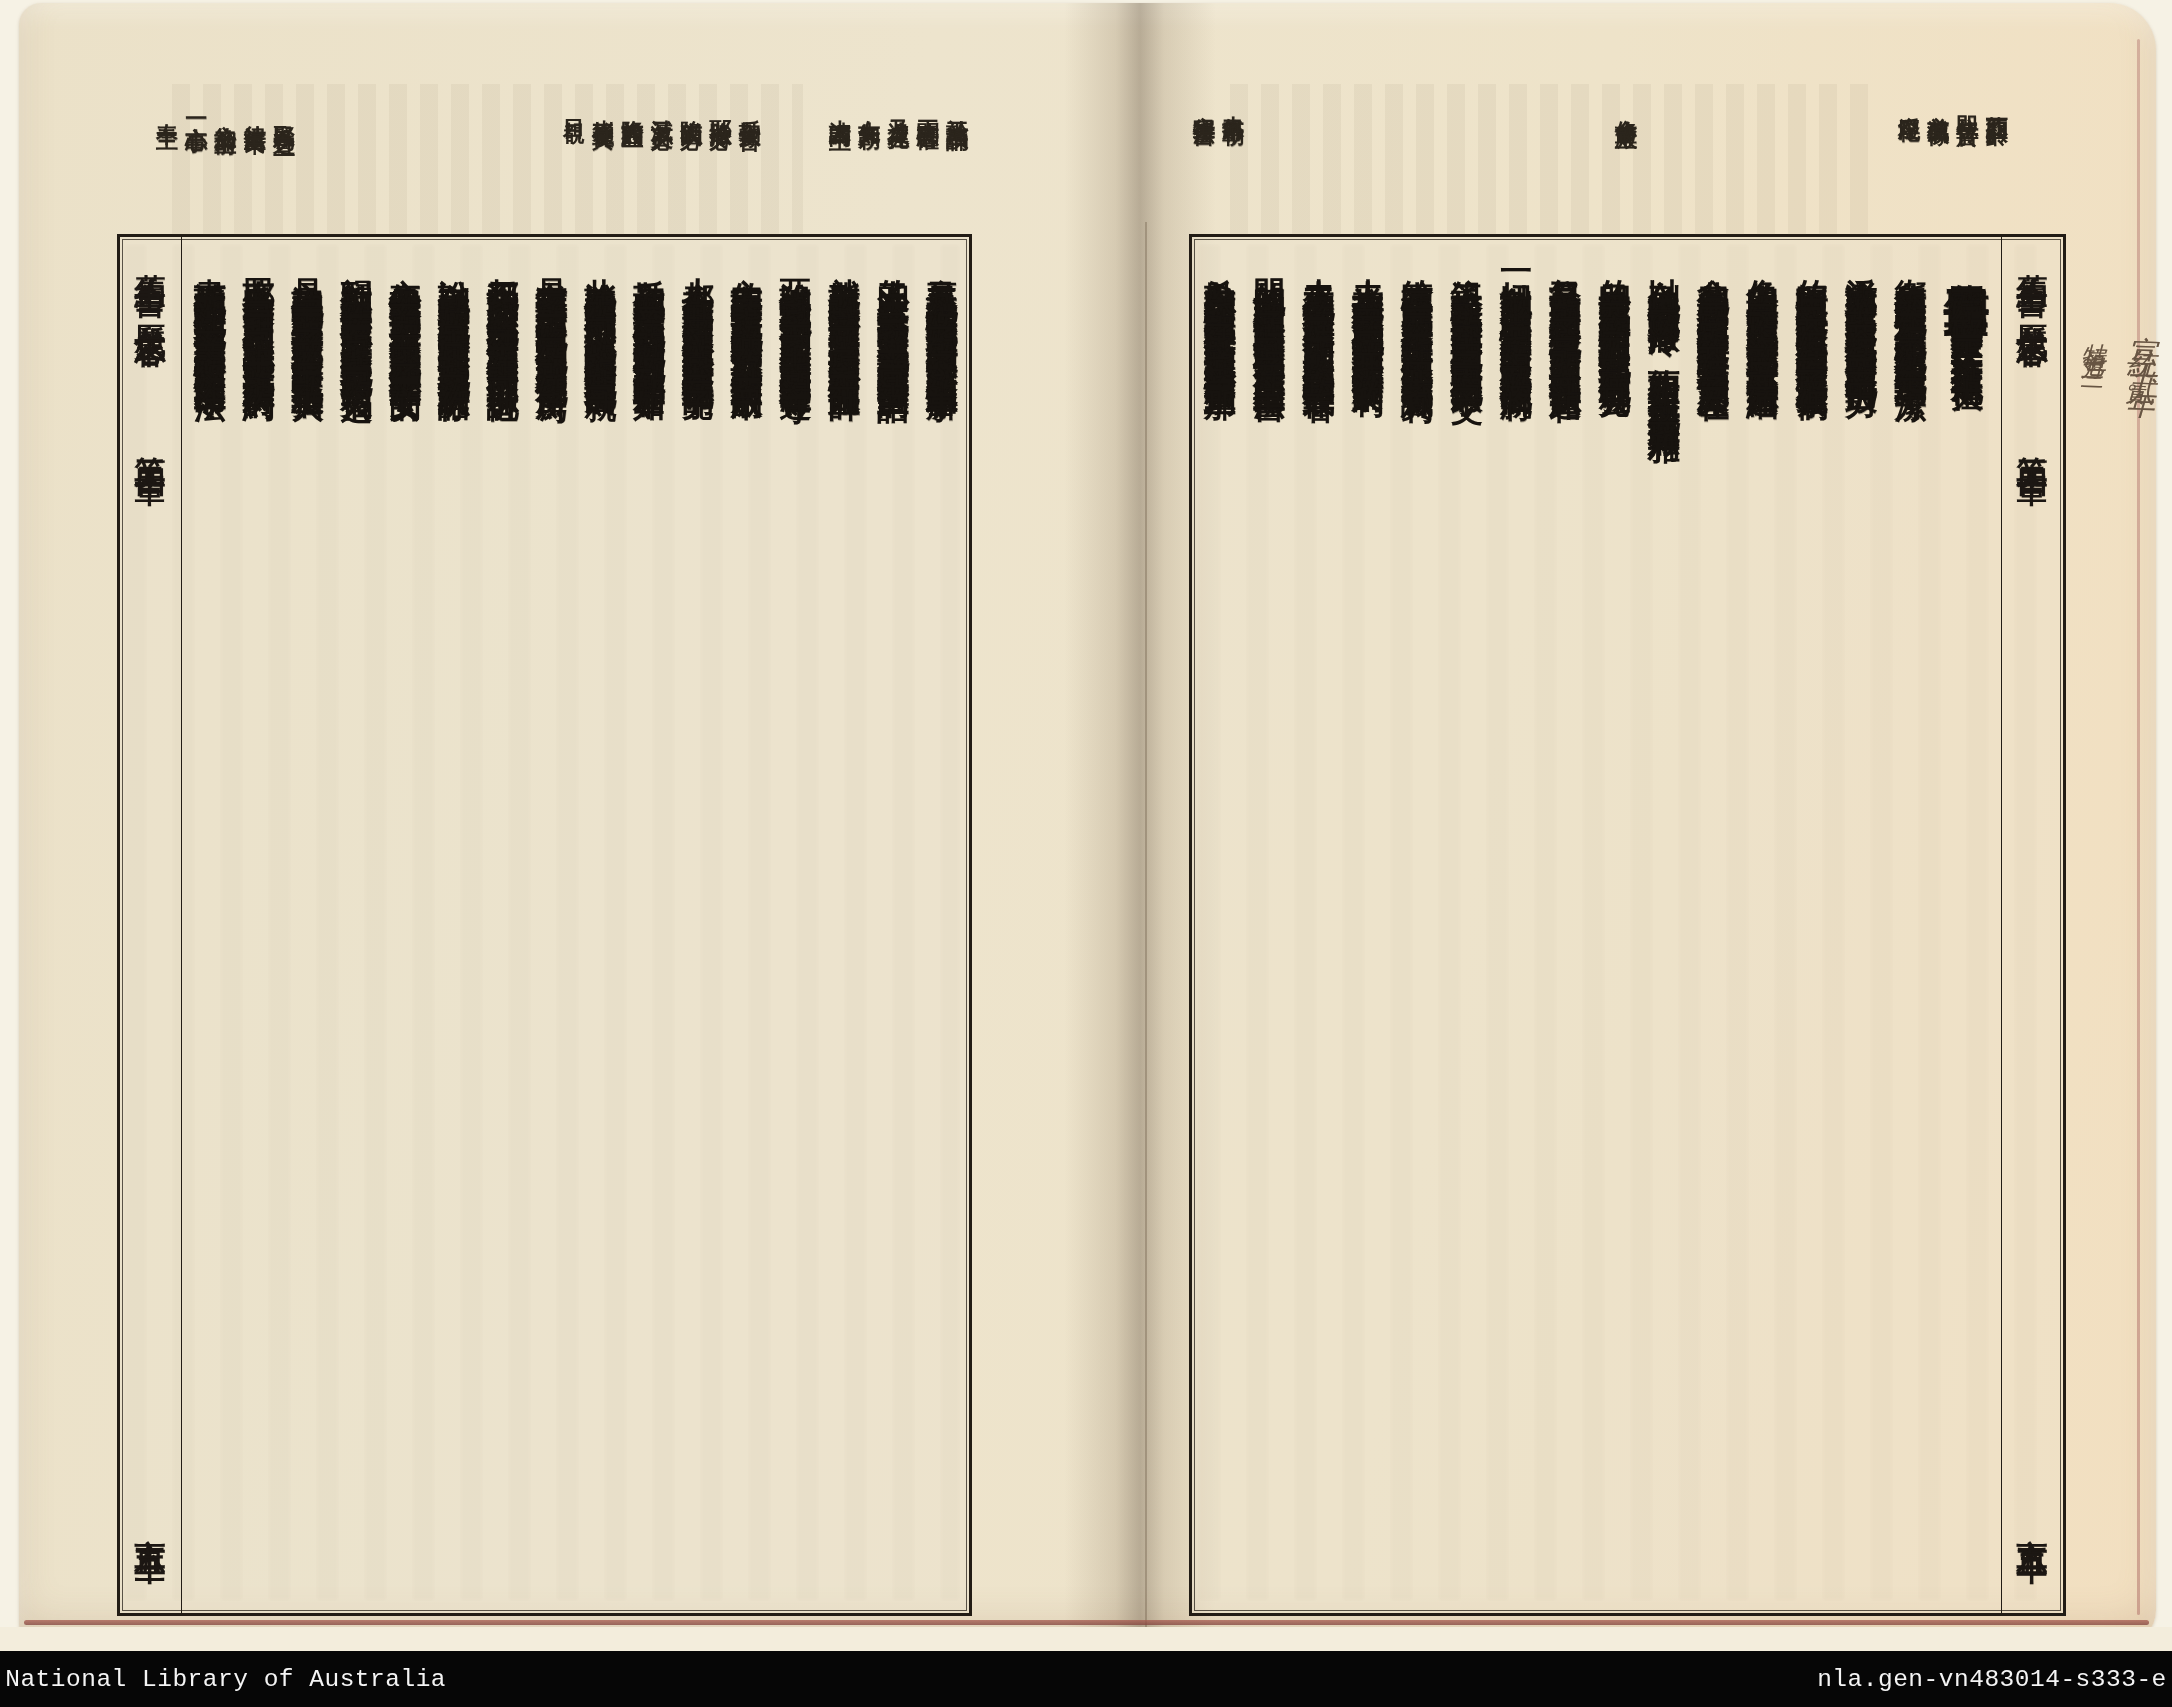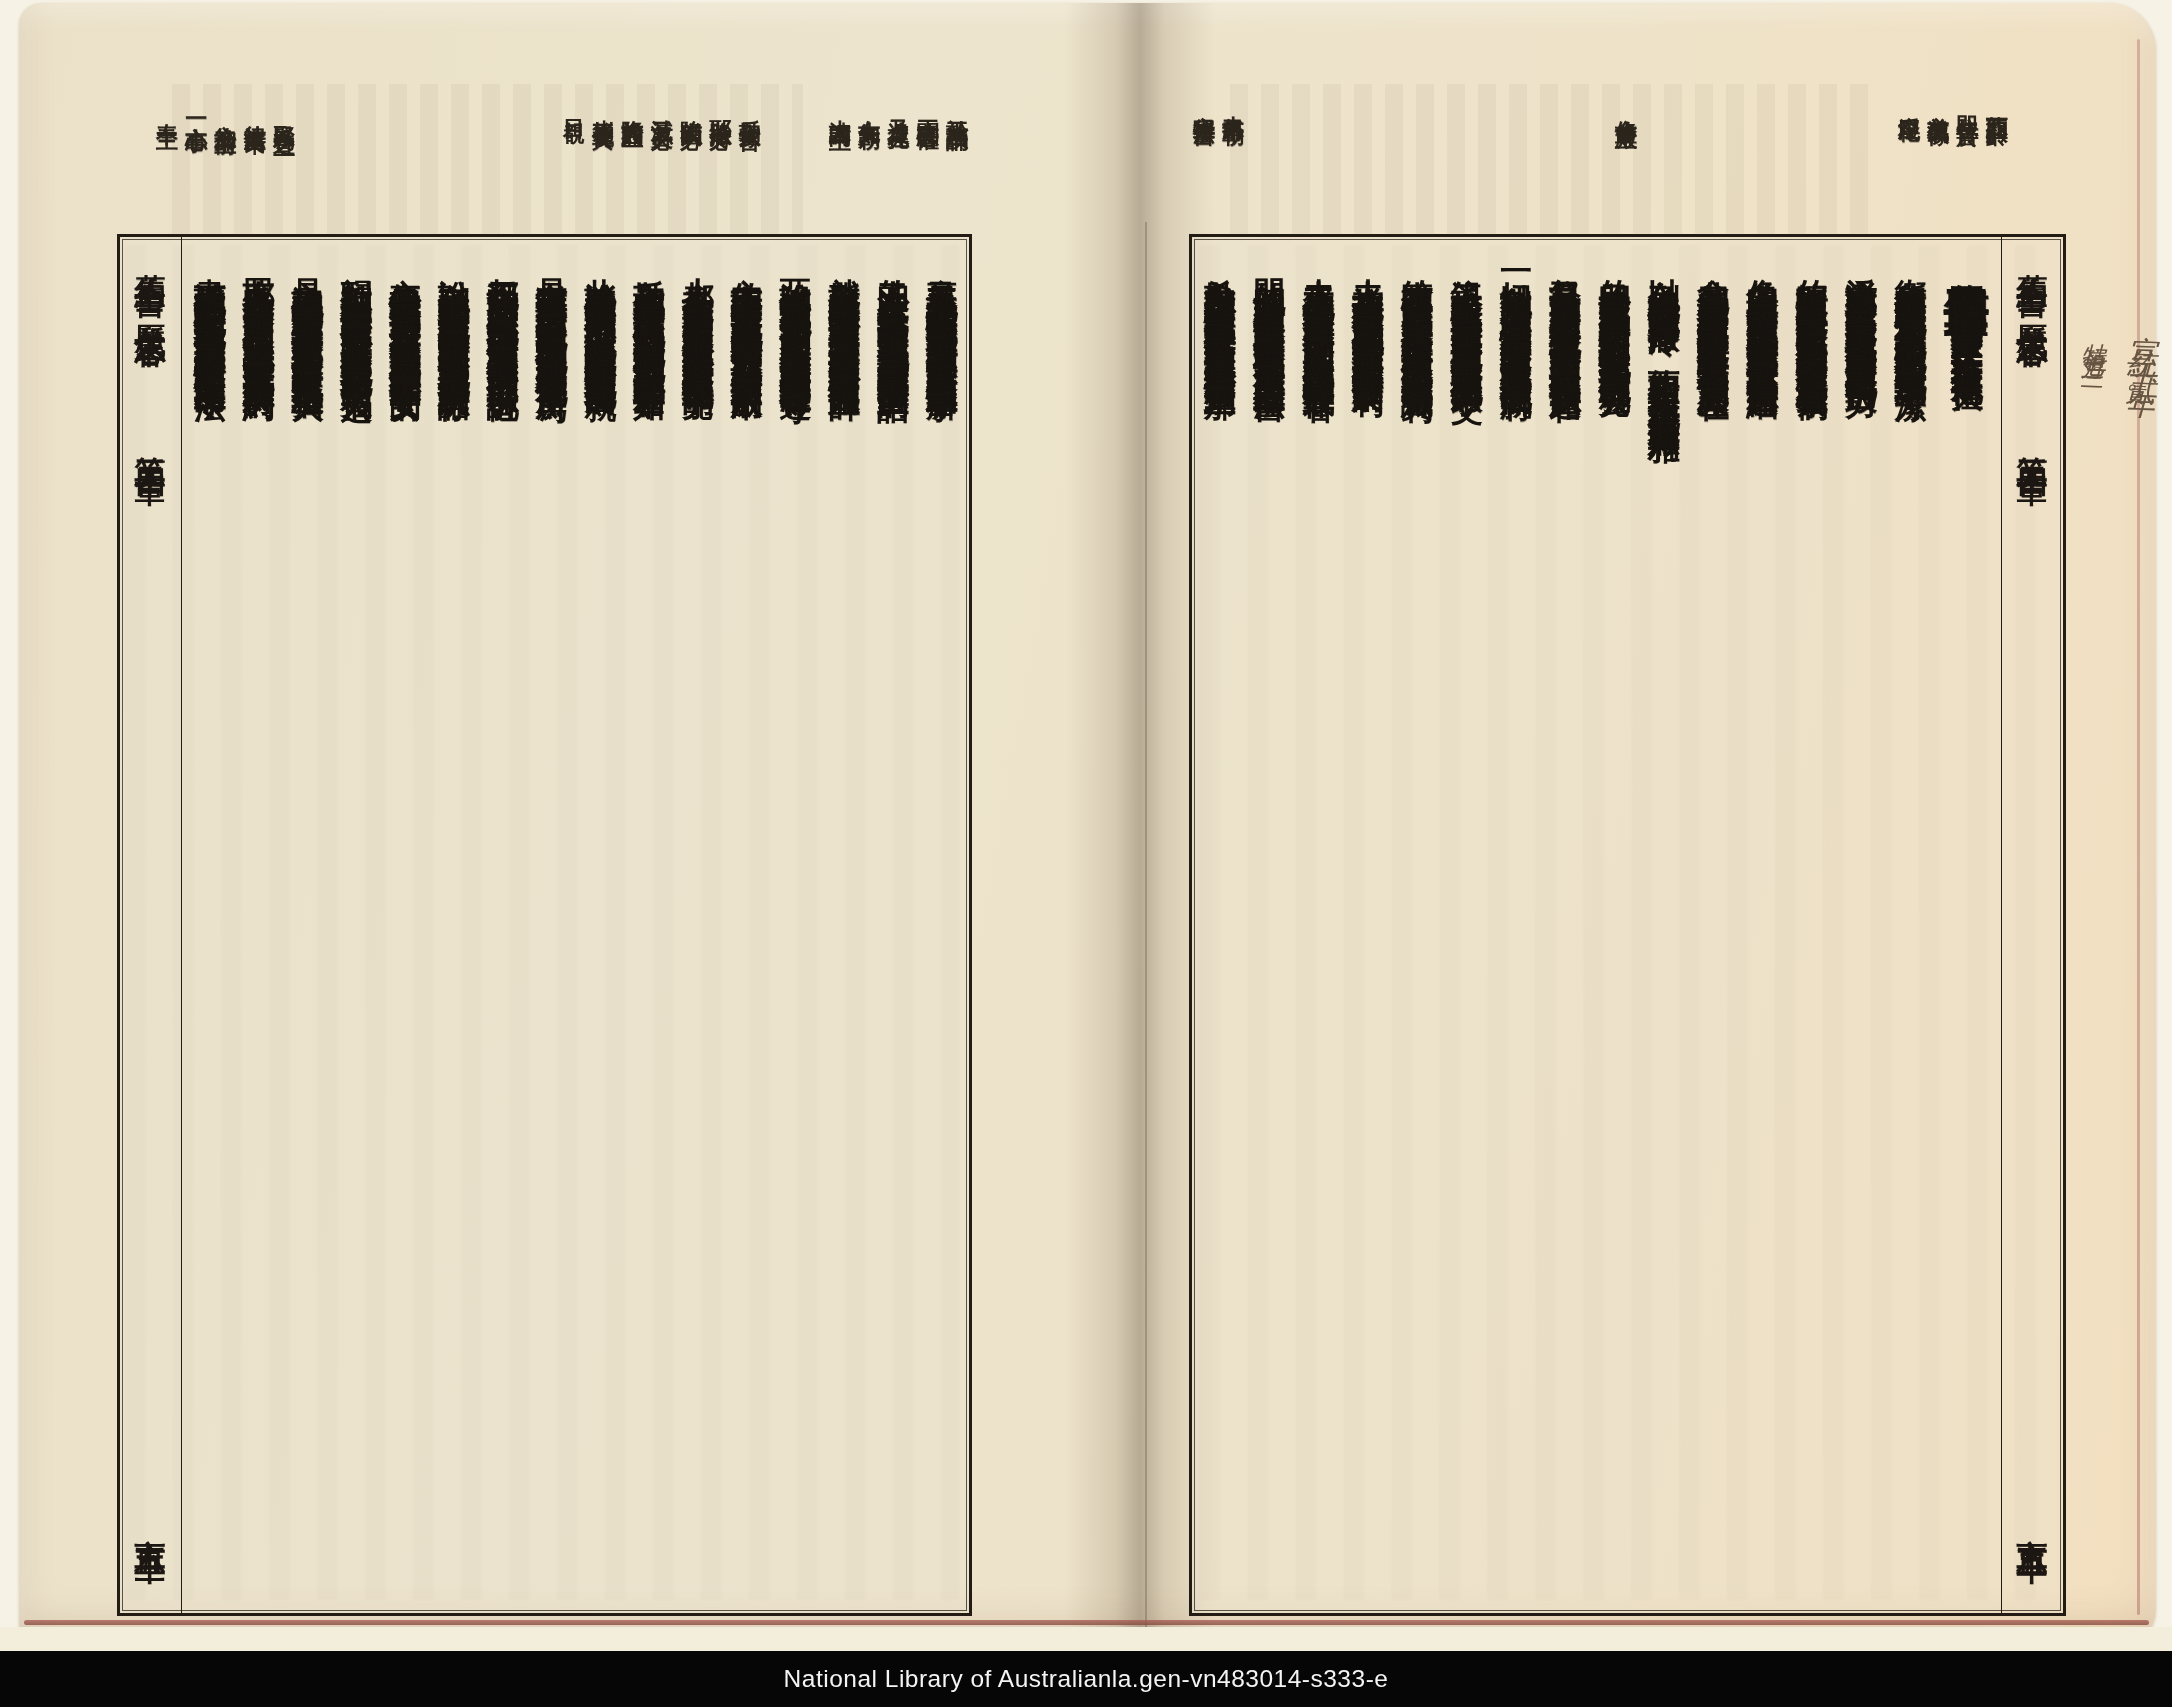--- a/index.html
+++ b/index.html
@@ -69,22 +69,22 @@
   
   .handwriting { position:absolute; left:2069px; top:312px; width:99px; height:396px; z-index:4;
           transform:rotate(2deg); color:#675543; }
   .handwriting span { position:absolute; writing-mode:vertical-rl; text-orientation:upright;
           font-style:italic; font-weight:500; text-shadow:0 0 0.5px rgba(90,70,50,.4); }
   .hw-1 { left:48px; top:0;   font-size:29px; letter-spacing:13.6px; }
   .hw-2 { left:4.2px;  top:13.6px; font-size:23px; letter-spacing:5.2px; }
 
   
   .footer-bar { position:absolute; left:0; top:1651px; width:2172px; height:56px; background:#060606;
-          display:flex; align-items:center; justify-content:center; padding:0 5.2px; z-index:5;
-          font-family:Liberation Sans, sans-serif; }
+          display:flex; align-items:center; justify-content:space-between; padding:0 5.2px; z-index:5;
+          font-family:Liberation Mono, monospace; }
   .footer-bar span { color:#f4f4f4; font-size:24.5px; letter-spacing:0.5px; }
 
   .strip-below-book { position:absolute; left:0; top:1627px; width:2172px; height:24.5px; background:#f3eddc; }
 </style>
 </head>
 <body>
 
 <div class="book">
   <div class="gutter"></div>
   <div class="gutter-thread"></div>

